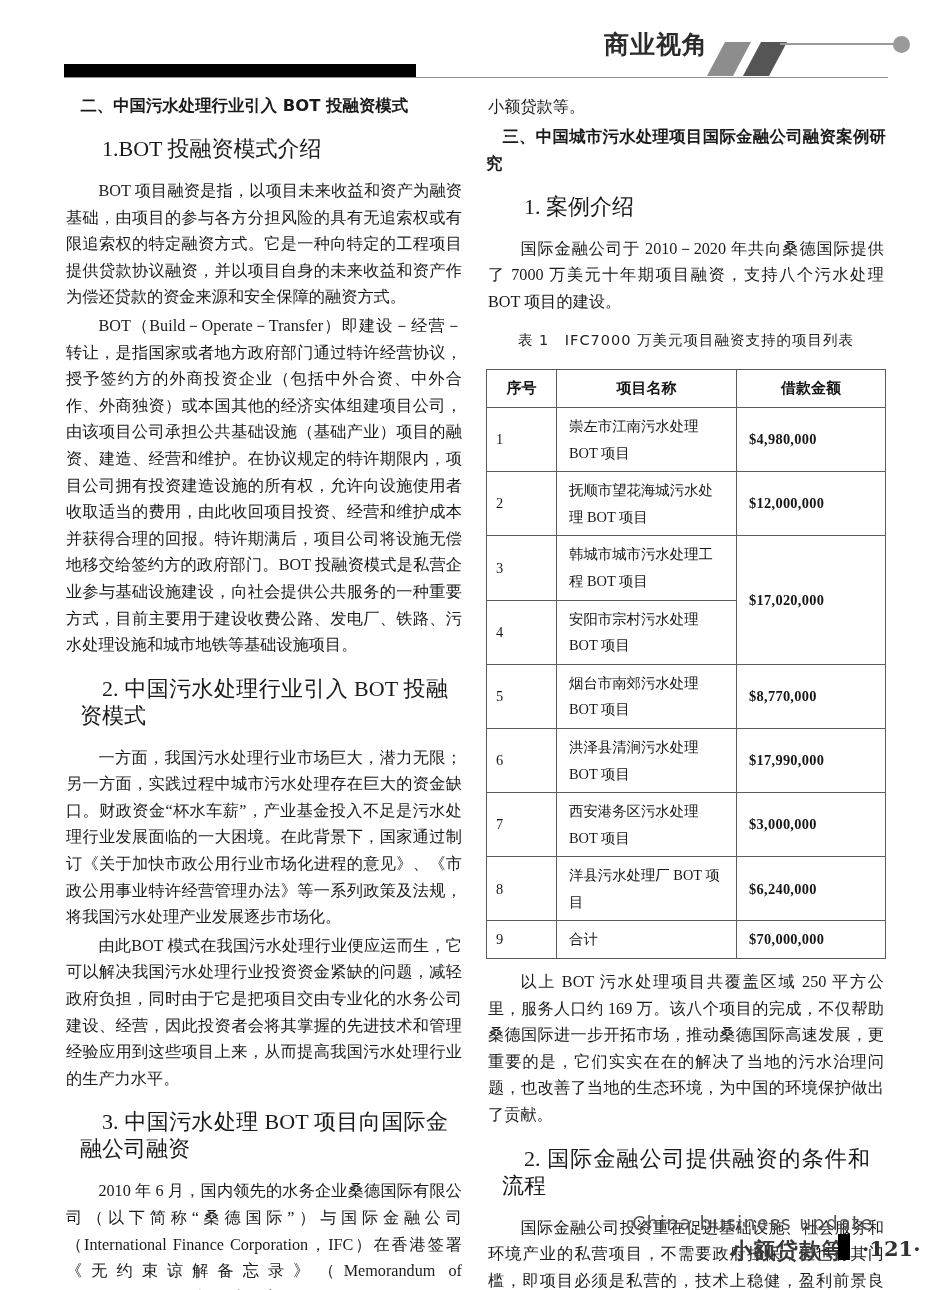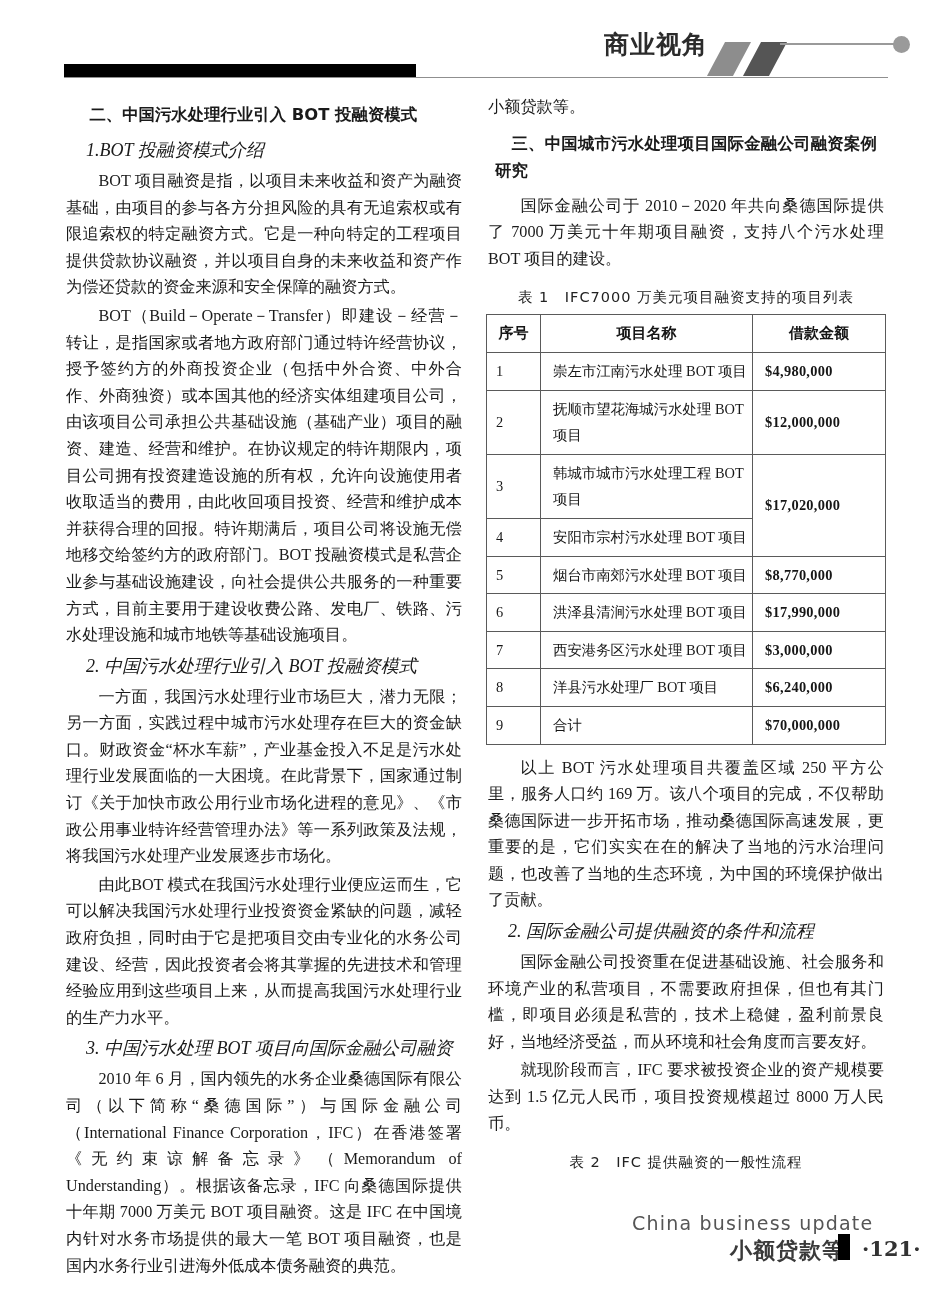--- a/index.html
+++ b/index.html
@@ -97,57 +97,56 @@
   .col-left  { left: 64px; }
   .col-right { left: 486px; }
 
   p {
     margin: 2px;
     text-indent: 2em;
   }
   p.noindent { text-indent: 0; }
 
   h2.sec {
-    margin: 9px;
+    margin: 0;
     font-size: 16.4px;
     line-height: 27px;
     font-weight: bold;
     text-indent: 1em;
     font-family: "DejaVu Sans", "Liberation Sans", sans-serif;
   }
   h3.subsec {
-    margin: 4px;
-    font-size: 18px;
+    margin: 16px;
+    font-size: 22px;
     line-height: 27px;
     font-weight: normal;
     text-indent: 1em;
-    font-style: italic;
   }
 
   
   .table-wrap { margin: 14px 0 10px 0; }
   .table-caption {
     text-align: center;
     font-size: 14.5px;
     line-height: 22px;
     letter-spacing: 1px;
-    margin-bottom: 6px;
+    margin-bottom: 18px;
     font-family: "DejaVu Sans", "Liberation Sans", sans-serif;
     color: #222;
   }
   table {
     border-collapse: collapse;
     width: 100%;
     font-size: 14px;
     color: #161616;
   }
   table.t1 { font-size: 14.4px; }
   table.t1 th, table.t1 td {
     border: 1px solid #5a5a5a;
-    padding: 5px 0;
+    padding: 5px 16px;
     height: 22px;
   }
   table.t1 th {
     font-weight: bold;
     text-align: center;
     font-size: 15px;
   }
   table.t1 td.num {
     width: 44px;
     text-align: left;
@@ -238,20 +237,21 @@
     <p>一方面，我国污水处理行业市场巨大，潜力无限；另一方面，实践过程中城市污水处理存在巨大的资金缺口。财政资金“杯水车薪”，产业基金投入不足是污水处理行业发展面临的一大困境。在此背景下，国家通过制订《关于加快市政公用行业市场化进程的意见》、《市政公用事业特许经营管理办法》等一系列政策及法规，将我国污水处理产业发展逐步市场化。</p>
     <p>由此BOT 模式在我国污水处理行业便应运而生，它可以解决我国污水处理行业投资资金紧缺的问题，减轻政府负担，同时由于它是把项目交由专业化的水务公司建设、经营，因此投资者会将其掌握的先进技术和管理经验应用到这些项目上来，从而提高我国污水处理行业的生产力水平。</p>
     <h3 class="subsec">3. 中国污水处理 BOT 项目向国际金融公司融资</h3>
     <p>2010 年 6 月，国内领先的水务企业桑德国际有限公司（以下简称“桑德国际”）与国际金融公司（International Finance Corporation，IFC）在香港签署《无约束谅解备忘录》（Memorandum of Understanding）。根据该备忘录，IFC 向桑德国际提供十年期 7000 万美元 BOT 项目融资。这是 IFC 在中国境内针对水务市场提供的最大一笔 BOT 项目融资，也是国内水务行业引进海外低成本债务融资的典范。</p>
 
   </div>
 
   <div class="col col-right">
     <p class="noindent">小额贷款等。</p>
     <h2 class="sec">三、中国城市污水处理项目国际金融公司融资案例研究</h2>
+    <h3 class="subsec">1. 案例介绍</h3>
     <p>国际金融公司于 2010－2020 年共向桑德国际提供了 7000 万美元十年期项目融资，支持八个污水处理 BOT 项目的建设。</p>
 
     <div class="table-wrap">
       <div class="table-caption">表 1　IFC7000 万美元项目融资支持的项目列表</div>
       <table class="t1">
         <thead>
           <tr>
             <th>序号</th>
             <th>项目名称</th>
             <th>借款金额</th>

